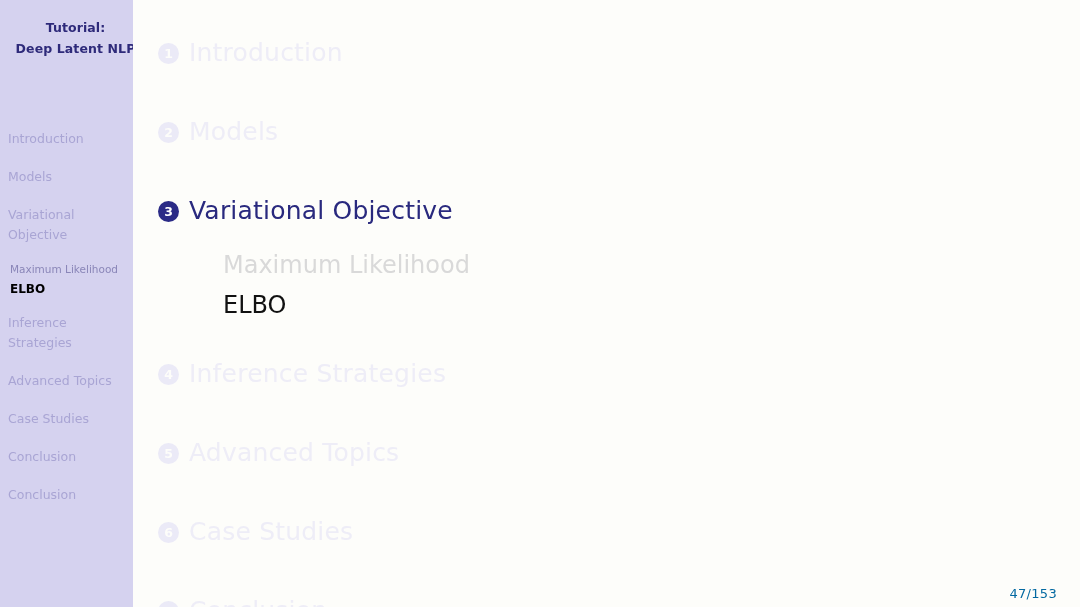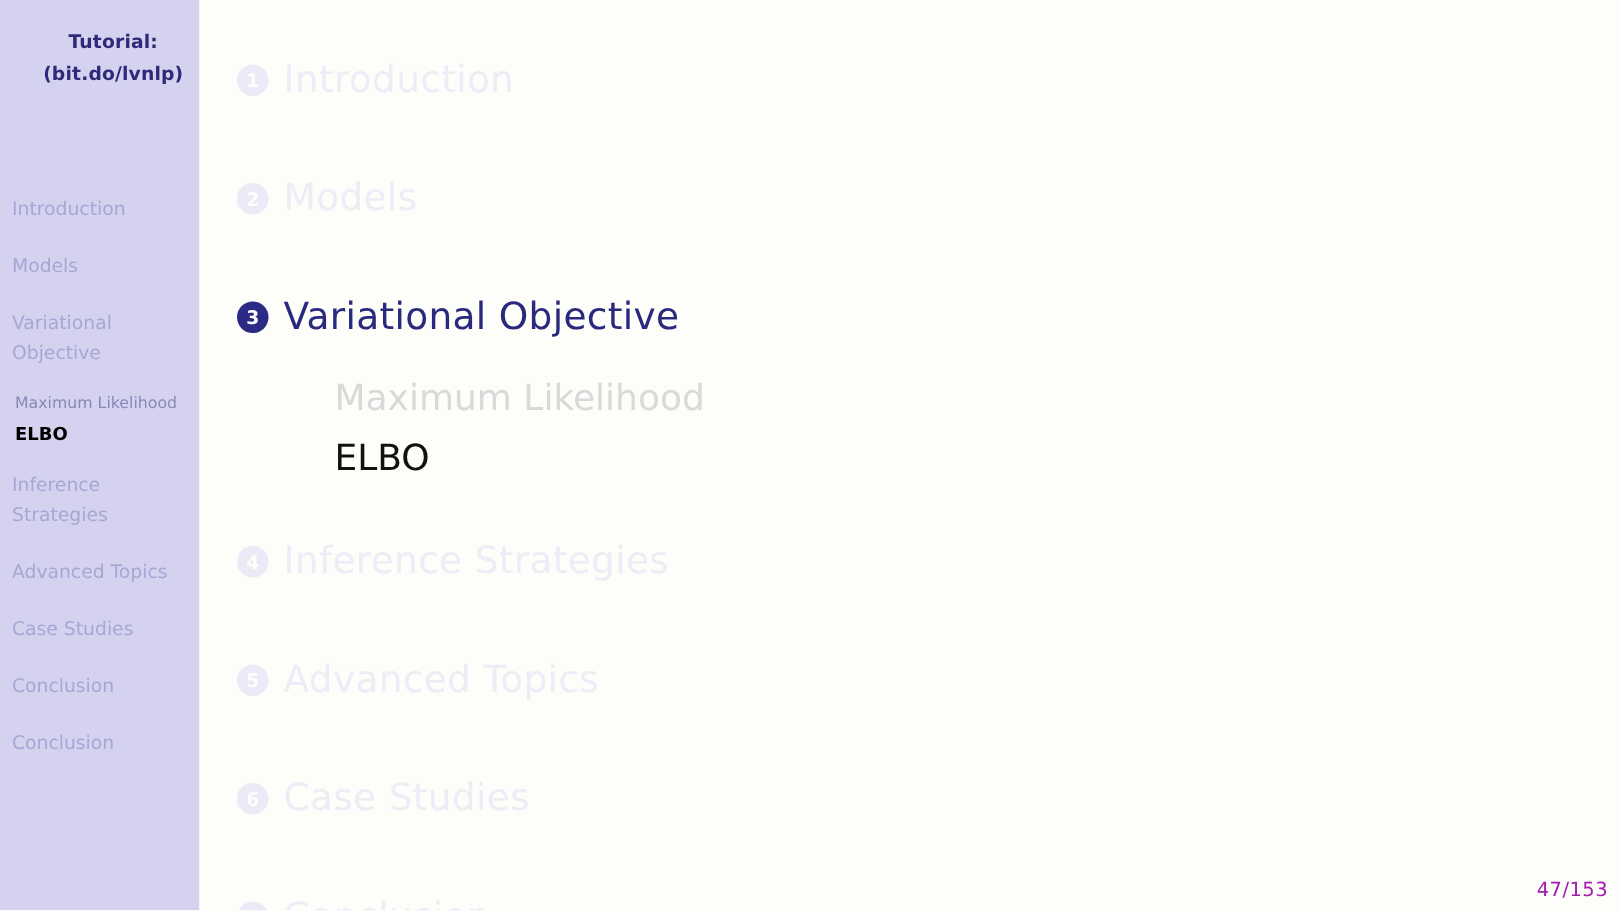--- a/index.html
+++ b/index.html
@@ -146,37 +146,37 @@
     line-height: 40px;
     color: #d9d9d9;
     white-space: nowrap;
   }
   .toc-sub.active {
     color: #111111;
   }
 
   .page-number {
     position: absolute;
-    right: 8px;
+    right: 23px;
     bottom: 6px;
     font-size: 13px;
-    color: #a21caf;
+    color: #0369a1;
     letter-spacing: 0.3px;
   }
 </style>
 </head>
 <body>
 
 <div class="slide">
 
   <div class="sidebar">
 
     <div class="sidebar-title">
       <div>Tutorial:</div>
-      <div>(bit.do/lvnlp)</div>
+      <div>Deep Latent NLP</div>
     </div>
 
     <div class="sidebar-nav">
 
       <div class="nav-item">
         <span>Introduction</span>
       </div>
 
       <div class="nav-item">
         <span>Models</span>

